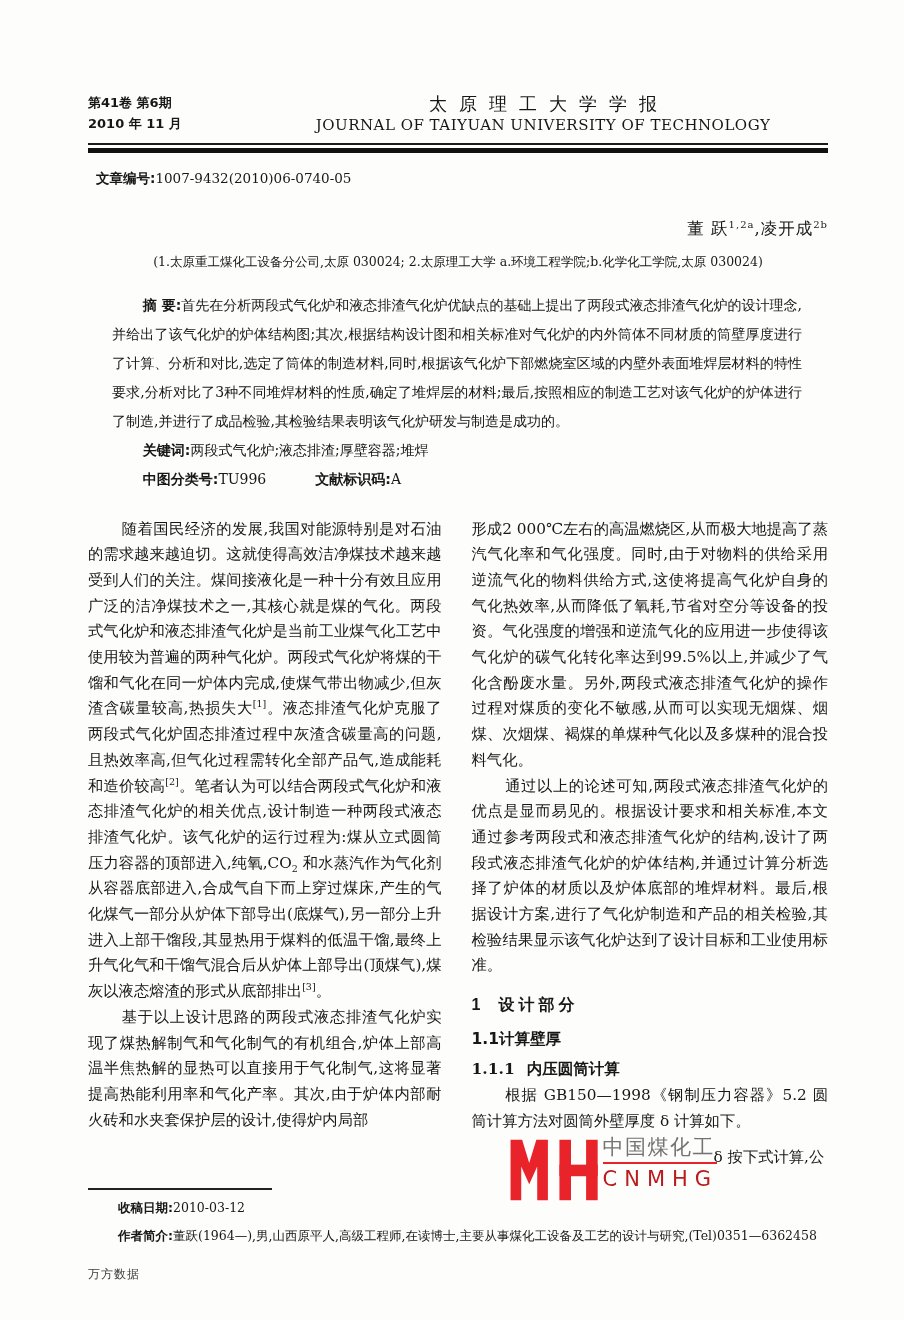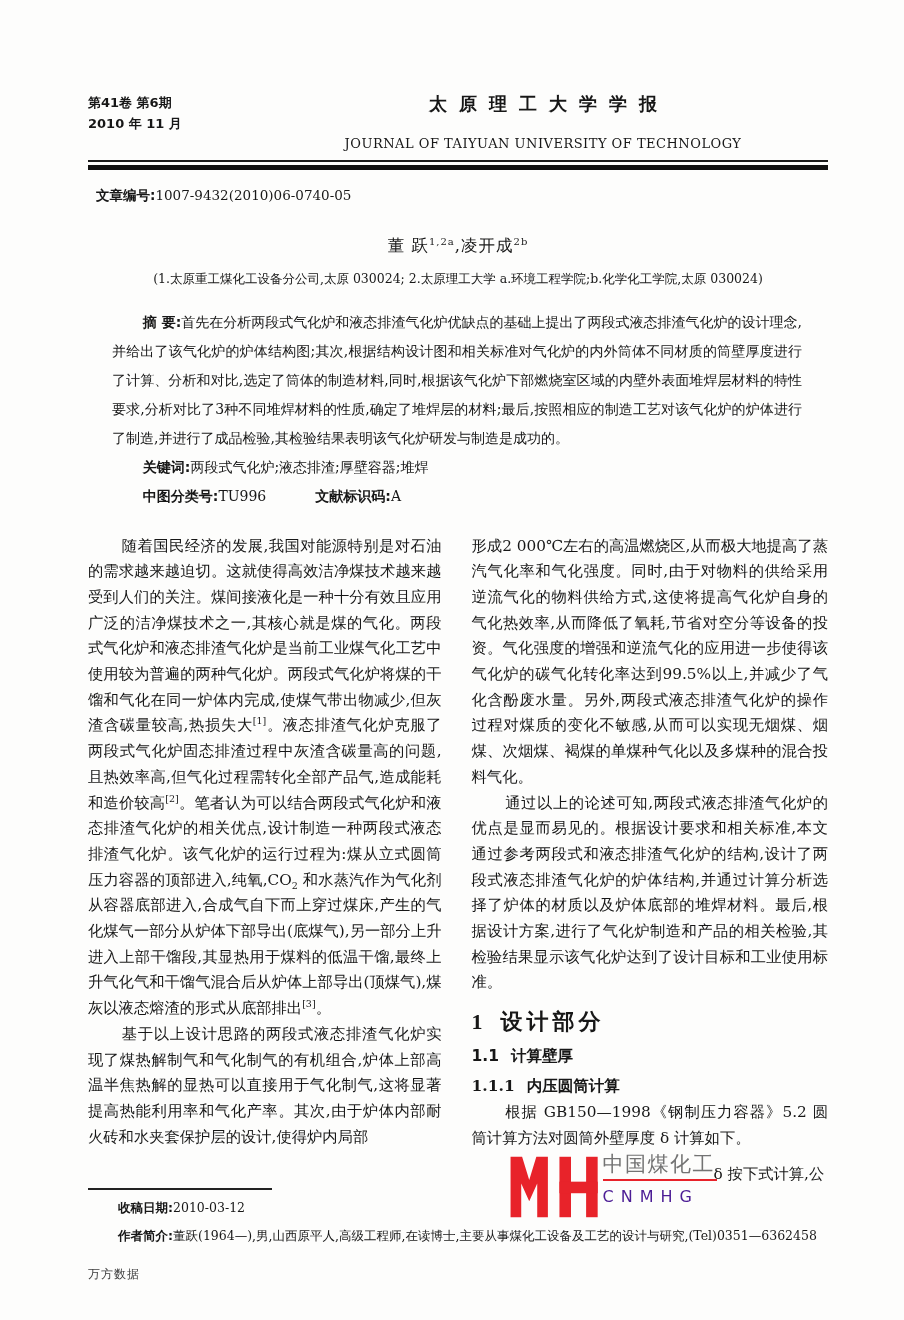--- a/index.html
+++ b/index.html
@@ -11,62 +11,62 @@
     color:#171717;
     font-family:"DejaVu Serif","Liberation Serif",serif;
     overflow:hidden;
   }
   .content{padding:92px 76px 0 88px;}
 
   
   .jheader{display:flex;justify-content:space-between;align-items:flex-start;}
   .jh-left{width:170px;font-family:"DejaVu Sans","Liberation Sans",sans-serif;font-size:13px;line-height:21px;font-weight:600;}
   .jh-center{flex:1;text-align:center;}
-  .jh-center .cn{font-family:"DejaVu Sans","Liberation Sans",sans-serif;font-size:18px;font-weight:700;letter-spacing:12px;margin-left:12px;}
-  .jh-center .en{font-size:13px;margin-top:20px;letter-spacing:0.5px;}
+  .jh-center .cn{font-family:"DejaVu Sans","Liberation Sans",sans-serif;font-size:18px;font-weight:400;letter-spacing:12px;margin-left:12px;}
+  .jh-center .en{font-size:15px;margin-top:0;letter-spacing:0.5px;}
   .jh-right{width:130px;text-align:right;font-size:14px;line-height:21px;}
   .print-dot{display:inline-block;width:5px;height:5px;background:#111;border-radius:1px;margin-left:7px;vertical-align:baseline;}
   .rule-thin{height:2px;background:#1b1b1b;margin-top:9px;}
   .rule-thick{height:4.5px;background:#111;margin-top:3px;}
 
   
   .article-no{margin:17px 0 0 8px;font-size:13.5px;}
   .meta-label{font-family:"DejaVu Sans","Liberation Sans",sans-serif;font-weight:700;margin-top:32px;}
   .title{margin:30px 0 0;text-align:center;font-size:29px;font-weight:700;letter-spacing:4px;}
-  .authors{margin-top:30px;text-align:center;font-size:16.5px;letter-spacing:1px;}
+  .authors{margin-top:30px;text-align:right;font-size:16.5px;letter-spacing:1px;}
   .authors sup{font-size:10px;}
   .affiliation{margin-top:14px;text-align:center;font-size:12.5px;}
 
   
   .abs-block{margin:20px 26px 0 24px;font-size:14px;line-height:29px;text-align:justify;}
   .abs-block p{margin:0;}
   .indent{text-indent:2.2em;}
   .clc-gap{display:inline-block;width:3.5em;}
 
   
   .columns{display:flex;gap:30px;margin-top:23px;font-size:15.3px;line-height:25.7px;text-align:justify;}
   .col-l{width:360px;}
   .col-r{width:363px;}
   .columns p{margin:0;}
   .columns sup{font-size:9.5px;line-height:0;}
   .columns sub{font-size:9.5px;line-height:0;}
-  .sec-h1{margin:13px 0 9px 0;font-family:Liberation Serif, serif;font-size:22px;font-weight:600;letter-spacing:4px;}
+  .sec-h1{margin:13px 0 9px 0;font-family:Liberation Sans, sans-serif;font-size:16px;font-weight:600;letter-spacing:4px;}
   .sec-h1 .num{margin-right:18px;letter-spacing:0;}
   .sec-h2{margin:3px 0;font-family:"DejaVu Sans","Liberation Sans",sans-serif;font-size:15.5px;font-weight:700;}
-  .sec-h2 .num{margin-right:12px;}
+  .sec-h2 .num{}
   .sec-h3{margin:2px 0;font-size:15.5px;}
   .sec-h3 .num{margin-right:12px;}
 
   
   .wm-row{position:relative;height:72px;}
   .wm-logo{position:absolute;left:38px;top:3px;}
   .wm-text{position:absolute;left:131px;top:0;}
   .wm-cn{font-family:"DejaVu Sans","Liberation Sans",sans-serif;font-size:21px;color:#737373;letter-spacing:1.5px;}
   .wm-underline{width:114px;height:2px;margin-top:2px;}
-  .wm-en{font-family:"DejaVu Sans","Liberation Sans",sans-serif;font-size:16px;color:#4c1d95;letter-spacing:7px;margin-top:3px;}
+  .wm-en{font-family:"DejaVu Sans","Liberation Sans",sans-serif;font-size:21px;color:#b91c1c;letter-spacing:7px;margin-top:3px;}
   .wm-frag{position:absolute;left:242px;top:10px;font-size:15.3px;white-space:nowrap;}
 
   
   .footnote{position:absolute;left:88px;top:1188px;width:740px;}
   .fn-rule{width:184px;height:2px;background:#222;}
   .fn-line{margin:7px 0 0 30px;font-size:12.5px;line-height:21px;}
   .wanfang{position:absolute;left:88px;top:1266px;font-family:"DejaVu Sans","Liberation Sans",sans-serif;font-size:12px;color:#3c3c3c;letter-spacing:1px;}
 </style>
 </head>
 <body>

